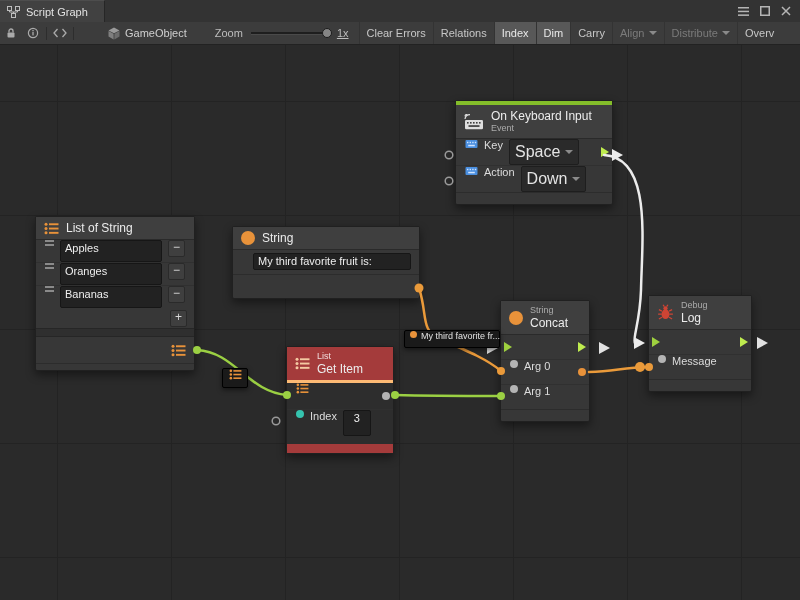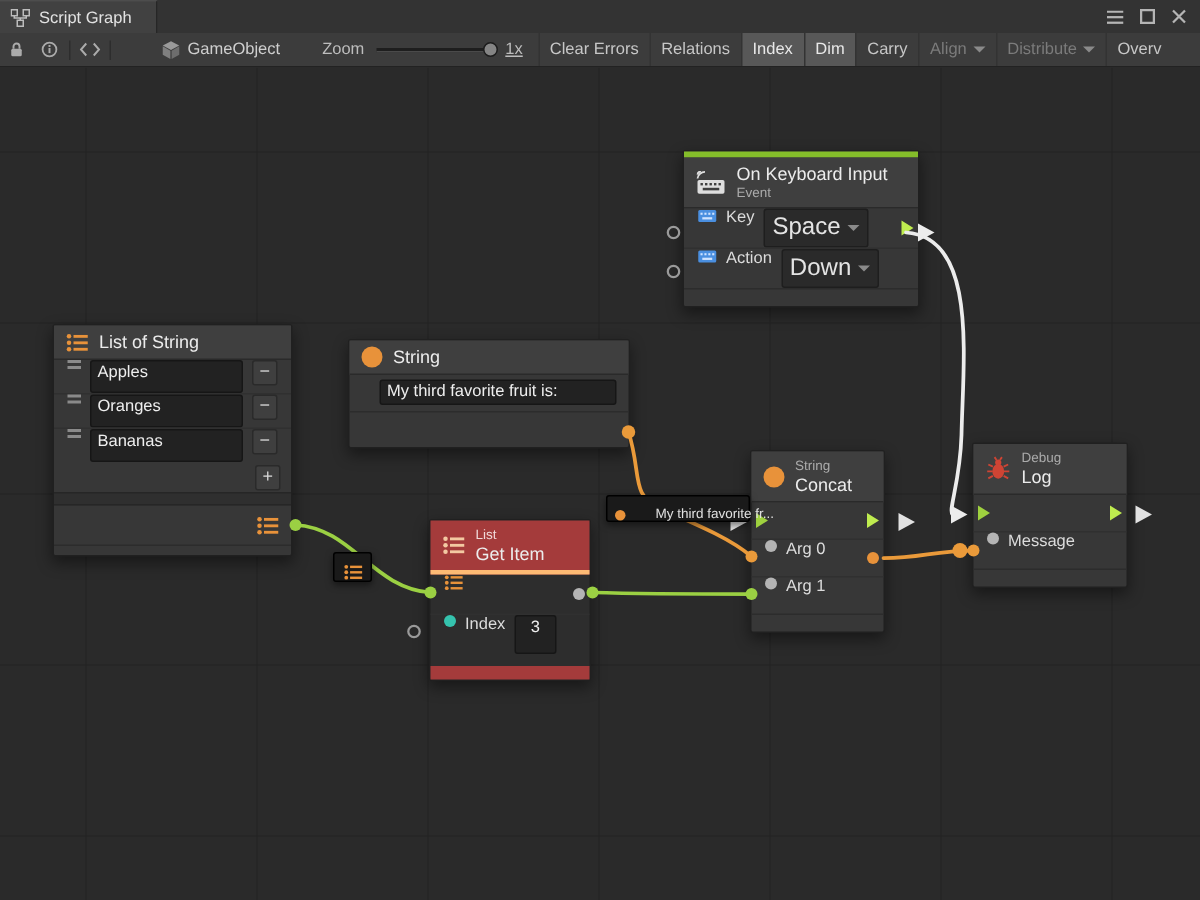--- a/index.html
+++ b/index.html
@@ -76,21 +76,21 @@
   #n-concat{left:500px;top:300px;width:90px;}
   #n-concat .row{height:24px;}
   
   #n-log{left:648px;top:295px;width:104px;}
   #n-log .row{height:24px;}
   
   .circle-icon{width:14px;height:14px;border-radius:50%;background:#e8923a;flex:none;}
   
   #wires{position:absolute;top:0;left:0;z-index:8;pointer-events:none;}
   
-  .bubble{position:absolute;z-index:10;background:#1a1a1a;border:1px solid #000;border-radius:2px;box-shadow:0 2px 5px rgba(0,0,0,.5);display:flex;align-items:flex-end;gap:20px;padding:0 5px;height:18px;box-sizing:border-box;font-size:9px;color:#e0e0e0;white-space:nowrap;}
+  .bubble{position:absolute;z-index:10;background:#1a1a1a;border:1px solid #000;border-radius:2px;box-shadow:0 2px 5px rgba(0,0,0,.5);display:flex;align-items:flex-start;gap:4px;padding:0 5px;height:18px;box-sizing:border-box;font-size:9px;color:#e0e0e0;white-space:nowrap;}
   #bubble-list{left:222px;top:368px;width:26px;height:20px;justify-content:center;padding:0;}
   #bubble-string{left:404px;top:330px;width:96px;}
   .bubble .odot{width:7px;height:7px;}
 </style>
 </head>
 <body>
 
 <div class="titlebar">
   <div class="tab">
     <svg width="13" height="12" viewBox="0 0 13 12">

